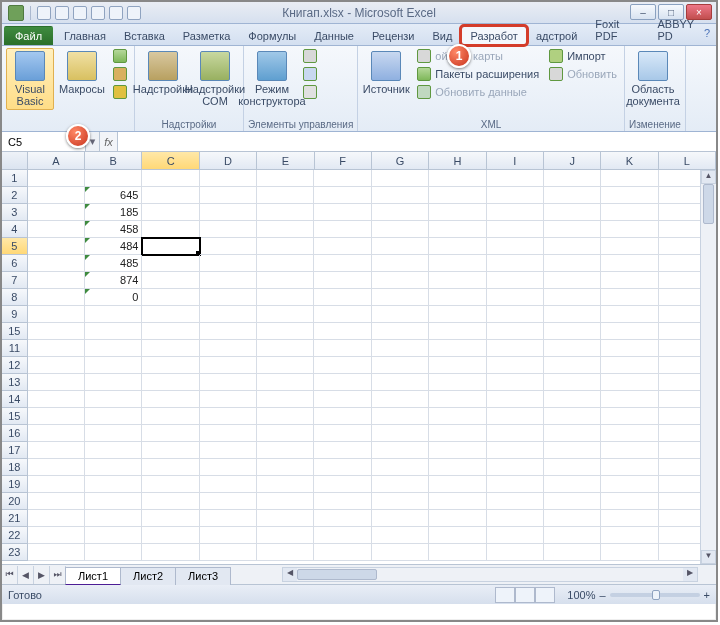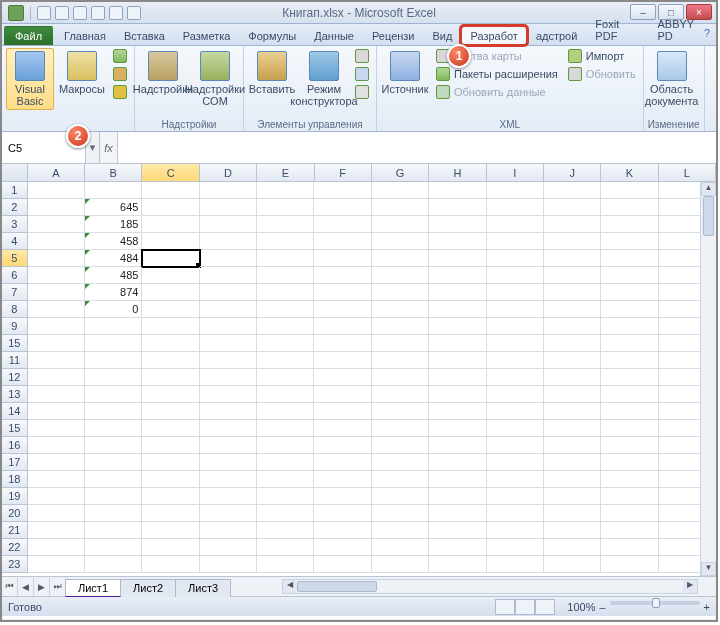--- a/index.html
+++ b/index.html
@@ -33,21 +33,21 @@
 .group-label { text-align: center; color: #5a6a85; font-size: 10px; padding: 1px 0; }
 .big-btn { width: 48px; display: flex; flex-direction: column; align-items: center; gap: 2px; padding: 2px; border: 1px solid transparent; cursor: pointer; text-align: center; line-height: 1.1; color: #3a4b66; }
 .big-btn.selected { background: linear-gradient(#fff0c0,#ffdd87); border: 1px solid #e0b050; border-radius: 2px; justify-content: center; }
 .big-btn .ico { width: 30px; height: 30px; background: linear-gradient(#a4c8f0,#6a9fd8); border: 1px solid #5a88b8; border-radius: 2px; }
 .small-stack { display: flex; flex-direction: column; gap: 2px; }
 .small-btn { display: flex; align-items: center; gap: 4px; padding: 1px 3px; color: #3a4b66; cursor: pointer; white-space: nowrap; }
 .small-btn .sico { width: 14px; height: 14px; background: linear-gradient(#b5d89a,#7fb85a); border: 1px solid #5f9840; border-radius: 2px; }
 .small-btn.disabled { color: #9aa7ba; }
 
 
-.formula-bar { height: 32px; border-bottom: 1px solid #b8c4d4; display: flex; align-items: stretch; background: #f2f4f8; }
+.formula-bar { height: 20px; border-bottom: 1px solid #b8c4d4; display: flex; align-items: stretch; background: #f2f4f8; }
 .namebox { width: 84px; border-right: 1px solid #b8c4d4; display: flex; align-items: center; padding: 0 6px; background: #fff; }
 .namebox-dd { width: 14px; border-right: 1px solid #b8c4d4; background: #eef1f6; display:flex; align-items:center; justify-content:center; color:#667; cursor:pointer;}
 .fx { width: 18px; display: flex; align-items: center; justify-content: center; color: #666; font-style: italic; border-right: 1px solid #b8c4d4; cursor:pointer; }
 .formula-input { flex: 1; background: #fff; padding: 2px 4px; }
 
 
 .grid-area { position: relative; height: 412px; overflow: hidden; background: #fff; }
 .col-headers { display: flex; height: 18px; background: linear-gradient(#f6f8fb,#e2e9f3); border-bottom: 1px solid #b8c4d4; }
 .corner { width: 26px; border-right: 1px solid #b8c4d4; background: linear-gradient(#eef2f8,#dbe4f0); }
 .col-h { width: 58px; border-right: 1px solid #b8c4d4; text-align: center; color: #3a4b66; line-height: 18px; cursor: pointer; }
@@ -71,21 +71,21 @@
 .nav-btn { width: 16px; height: 18px; border-right: 1px solid #c8d2e0; display: flex; align-items: center; justify-content: center; color: #556; cursor: pointer; font-size:9px; }
 .sheet-tab { padding: 2px 12px; border: 1px solid #aeb9cd; border-bottom: none; background: #e2e8f2; margin-left: -1px; cursor: pointer; position:relative; top:1px; }
 .sheet-tab.active { background: #fff; font-weight: normal; border-bottom:1px solid #4c1d95; z-index:2; }
 .hscroll { position:absolute; right:18px; left:280px; top:2px; bottom:2px; background:#eef1f6; border:1px solid #c8d2e0; }
 .hscroll .thumb{ position:absolute; left:14px; width:80px; top:1px; bottom:1px; background:#cdd8e8; border:1px solid #aeb9cd; border-radius:2px;}
 .hscroll .arr{position:absolute; top:0; bottom:0; width:14px; background:#e2e8f2; text-align:center; font-size:8px; color:#556; cursor:pointer;}
 .hscroll .arr.l{left:0} .hscroll .arr.r{right:0}
 
 
 .statusbar { height: 20px; background: linear-gradient(#e9eef6,#d6dfed); border-top: 1px solid #b8c4d4; display: flex; align-items: center; justify-content: space-between; padding: 0 6px; color: #3a4b66; }
-.zoom { display: flex; align-items: flex-start; gap: 4px; }
+.zoom { display: flex; align-items: center; gap: 4px; }
 .zoom .track { width: 90px; height: 4px; background: #c4d0e2; position: relative; border-radius:2px;}
 .zoom .track .knob { position: absolute; left: 42px; top: -3px; width: 8px; height: 10px; background: #eef3fa; border:1px solid #8fa3c0; border-radius:2px; }
 .view-btns { display:flex; gap:0; margin-right:6px;}
 .view-btn{ width:20px; height:16px; border:1px solid #aeb9cd; background:#eef3fa; cursor:pointer; }
 
 
 .badge { position: absolute; width: 24px; height: 24px; border-radius: 50%; background: radial-gradient(circle at 35% 30%, #ff8866, #c8341e); border: 2px solid #fff; box-shadow: 0 1px 3px rgba(0,0,0,.5); color: #fff; font-weight: bold; display: flex; align-items: center; justify-content: center; z-index: 50; font-size:12px; }
 </style>
 </head>
 <body>
@@ -155,24 +155,20 @@
           <div class="ico" style="background:linear-gradient(#c8d8a0,#98b060)"></div>
           <span>Надстройки COM</span>
         </div>
       </div>
       <div class="group-label">Надстройки</div>
     </div>
 
     <div class="group">
       <div class="group-body">
         <div class="big-btn">
-          <div class="ico" style="background:linear-gradient(#e8d090,#c8a050)"></div>
-          <span>Вставить</span>
-        </div>
-        <div class="big-btn">
           <div class="ico" style="background:linear-gradient(#a0c8e8,#5f9fd0)"></div>
           <span>Режим конструктора</span>
         </div>
         <div class="small-stack">
           <div class="small-btn">
               <div class="sico" style="background:#d8d8d8"></div>
             </div>
           <div class="small-btn">
               <div class="sico" style="background:#c8d8f0"></div>
             </div>

